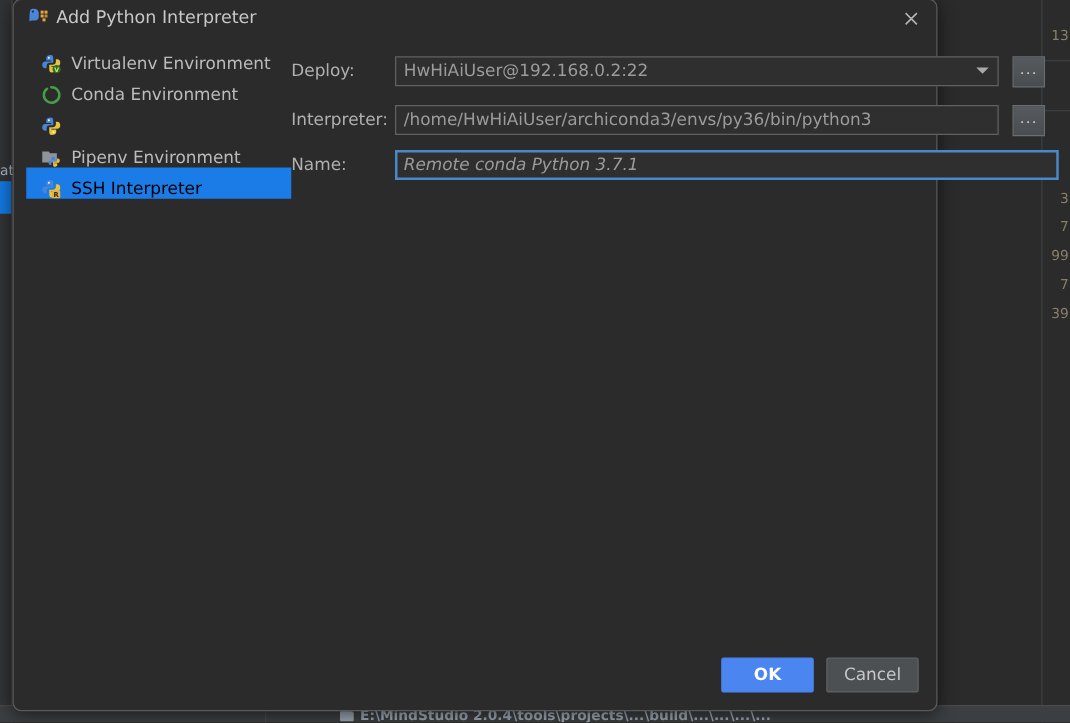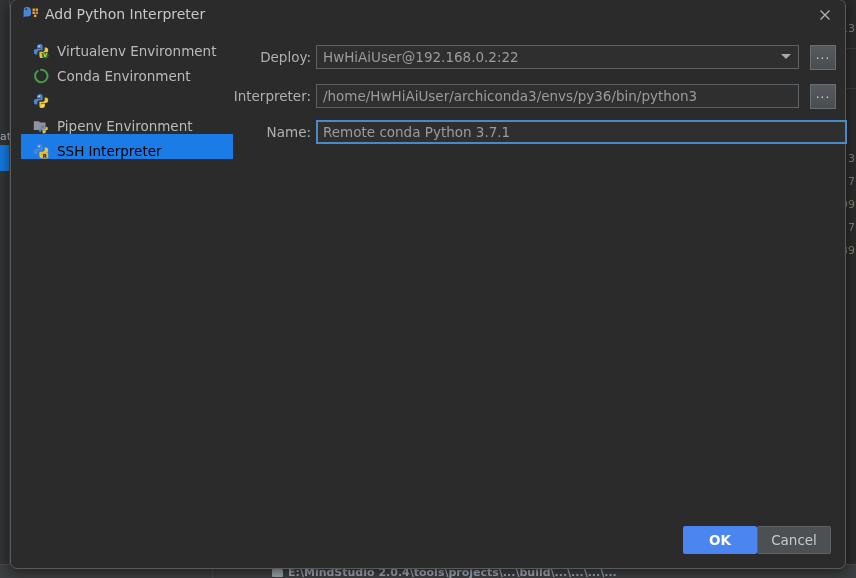--- a/index.html
+++ b/index.html
@@ -103,21 +103,21 @@
     left: 212px; bottom: 0;
     width: 1px; height: 13px;
     background: #4a4a4a;
   }
 
   
   #dialog {
     position: absolute;
     left: 10px;
     top: -1px;
-    width: 836px;
+    width: 740px;
     height: 570px;
     background: #2b2b2b;
     border: 1px solid #5a5a5a;
     border-radius: 7px;
     box-sizing: border-box;
     box-shadow: 0 3px 14px rgba(0,0,0,.55);
   }
 
   
   #title-bar {
@@ -192,21 +192,21 @@
     position: absolute;
     left: 0;
     height: 24px;
     width: 100%;
   }
   .form-label {
     position: absolute;
     left: 0;
     width: 78px;
     top: 3px;
-    text-align: right;
+    text-align: left;
     font-size: 13.5px;
     color: #b0b0b0;
     line-height: 18px;
     white-space: nowrap;
   }
   .field {
     position: absolute;
     left: 83px;
     top: 0;
     height: 24px;
@@ -260,20 +260,21 @@
     line-height: 19px;
     cursor: default;
   }
 
   
   #button-bar {
     position: absolute;
     right: 14px;
     bottom: 14px;
     display: flex;
+    gap: 10px;
   }
   .dlg-btn {
     width: 74px;
     height: 28px;
     box-sizing: border-box;
     font-size: 13.5px;
     font-family: "DejaVu Sans", "Liberation Sans", sans-serif;
     border-radius: 2px;
     cursor: default;
     line-height: 26px;
@@ -410,21 +411,21 @@
     </div>
 
     <div class="form-row" style="top:50px;">
       <div class="form-label">Interpreter:</div>
       <input class="field plain" type="text" value="/home/HwHiAiUser/archiconda3/envs/py36/bin/python3" style="">
       <div class="browse-btn">...</div>
     </div>
 
     <div class="form-row" style="top:86px;">
       <div class="form-label">Name:</div>
-      <input class="field plain focused" type="text" style="width: 531px;" value="Remote conda Python 3.7.1">
+      <input class="field plain focused" type="text" style="width: 531px; font-style: italic;" value="Remote conda Python 3.7.1">
     </div>
   </div>
 
   <div id="button-bar">
     <div class="dlg-btn primary">OK</div>
     <div class="dlg-btn secondary">Cancel</div>
   </div>
 
 </div>
 

